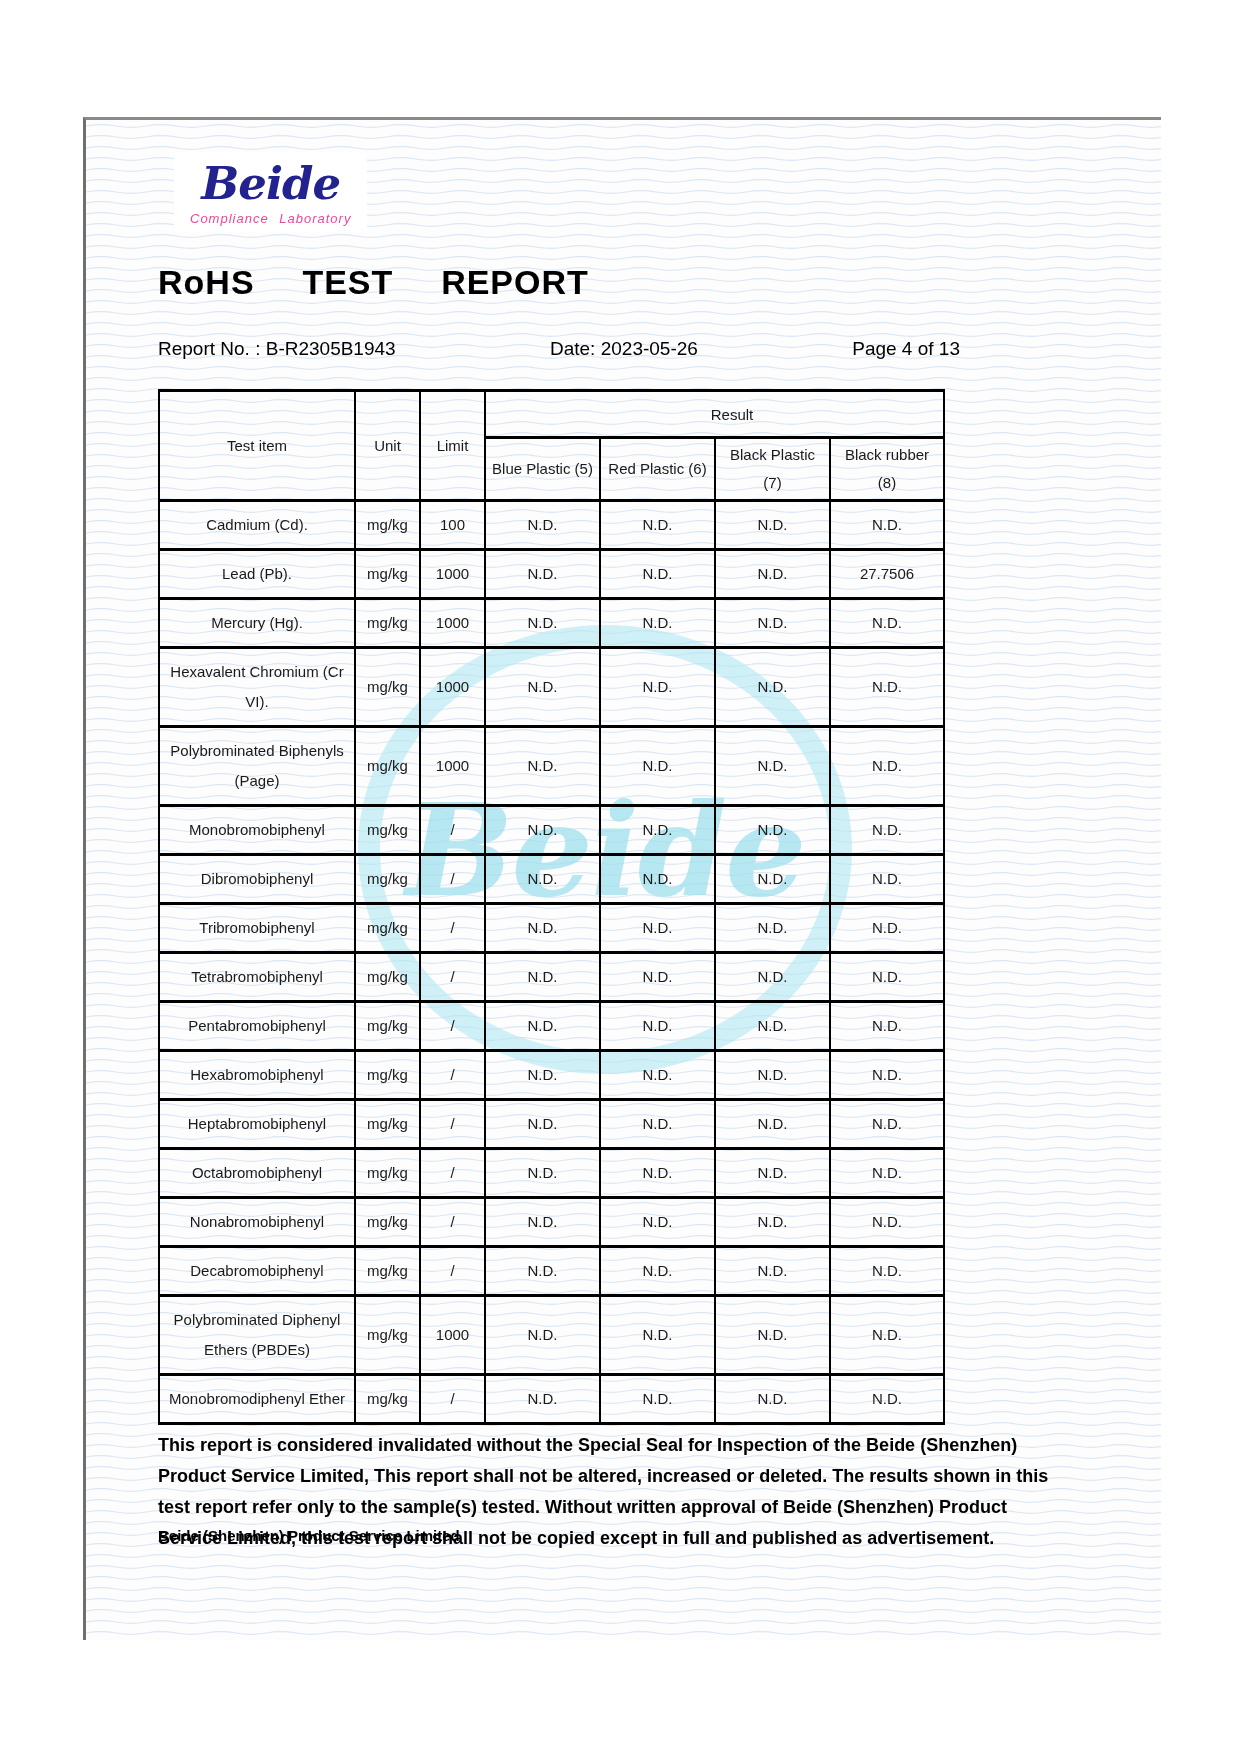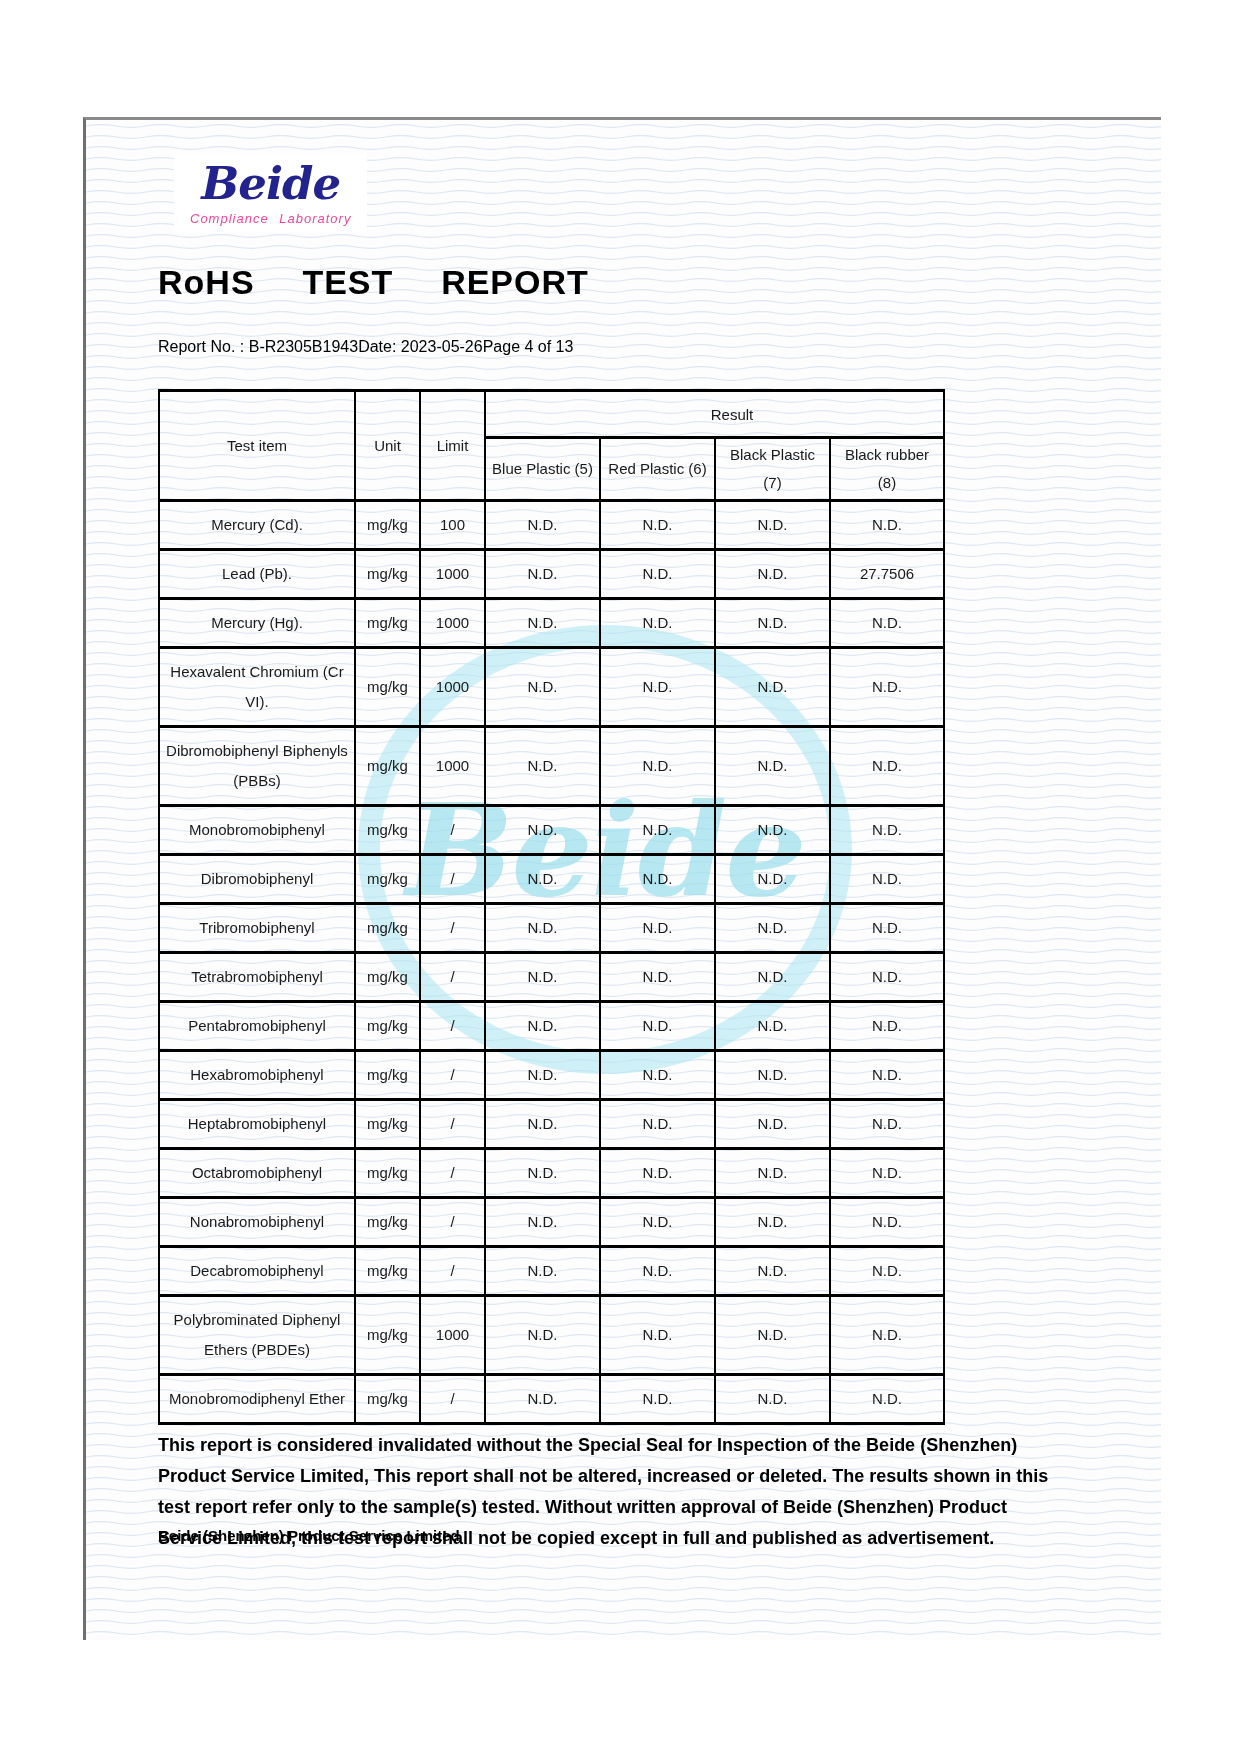--- a/index.html
+++ b/index.html
@@ -55,22 +55,22 @@
     letter-spacing: 1px; word-spacing: 6px; font-style: italic;
   }
   .title {
     position: absolute; left: 72px; top: 143px; width: 785px;
     text-align: left;
     font-size: 34px; font-weight: bold; color: #000;
     letter-spacing: 1px; word-spacing: 1.1em;
   }
   .meta-row {
     position: absolute; left: 72px; top: 218px; width: 802px;
-    display: flex; 
-    font-size: 16px; color: #000;
+    display: flex; justify-content: space-between;
+    font-size: 19px; color: #000;
   }
 
   table.report {
     position: absolute; left: 72px; top: 269px;
     width: 785px;
     border-collapse: collapse;
     table-layout: fixed;
     background: transparent;
   }
   table.report th, table.report td {
@@ -280,21 +280,21 @@
         </tr>
         <tr>
           <th class="h-sub">Blue Plastic (5)</th>
           <th class="h-sub">Red Plastic (6)</th>
           <th class="h-sub">Black Plastic (7)</th>
           <th class="h-sub">Black rubber (8)</th>
         </tr>
       </thead>
       <tbody id="table-body">
           <tr>
-            <td class="c-item">Mercury (Cd).</td>
+            <td class="c-item">Cadmium (Cd).</td>
             <td class="c-unit">mg/kg</td>
             <td class="c-limit">100</td>
             <td class="c-res">N.D.</td>
             <td class="c-res">N.D.</td>
             <td class="c-res">N.D.</td>
             <td class="c-res">N.D.</td>
           </tr>
           <tr>
             <td class="c-item">Lead (Pb).</td>
             <td class="c-unit">mg/kg</td>
@@ -316,21 +316,21 @@
           <tr>
             <td class="c-item">Hexavalent Chromium (Cr VI).</td>
             <td class="c-unit">mg/kg</td>
             <td class="c-limit">1000</td>
             <td class="c-res">N.D.</td>
             <td class="c-res">N.D.</td>
             <td class="c-res">N.D.</td>
             <td class="c-res">N.D.</td>
           </tr>
           <tr>
-            <td class="c-item">Dibromobiphenyl Biphenyls (PBBs)</td>
+            <td class="c-item">Polybrominated Biphenyls (Page)</td>
             <td class="c-unit">mg/kg</td>
             <td class="c-limit">1000</td>
             <td class="c-res">N.D.</td>
             <td class="c-res">N.D.</td>
             <td class="c-res">N.D.</td>
             <td class="c-res">N.D.</td>
           </tr>
           <tr>
             <td class="c-item">Monobromobiphenyl</td>
             <td class="c-unit">mg/kg</td>

